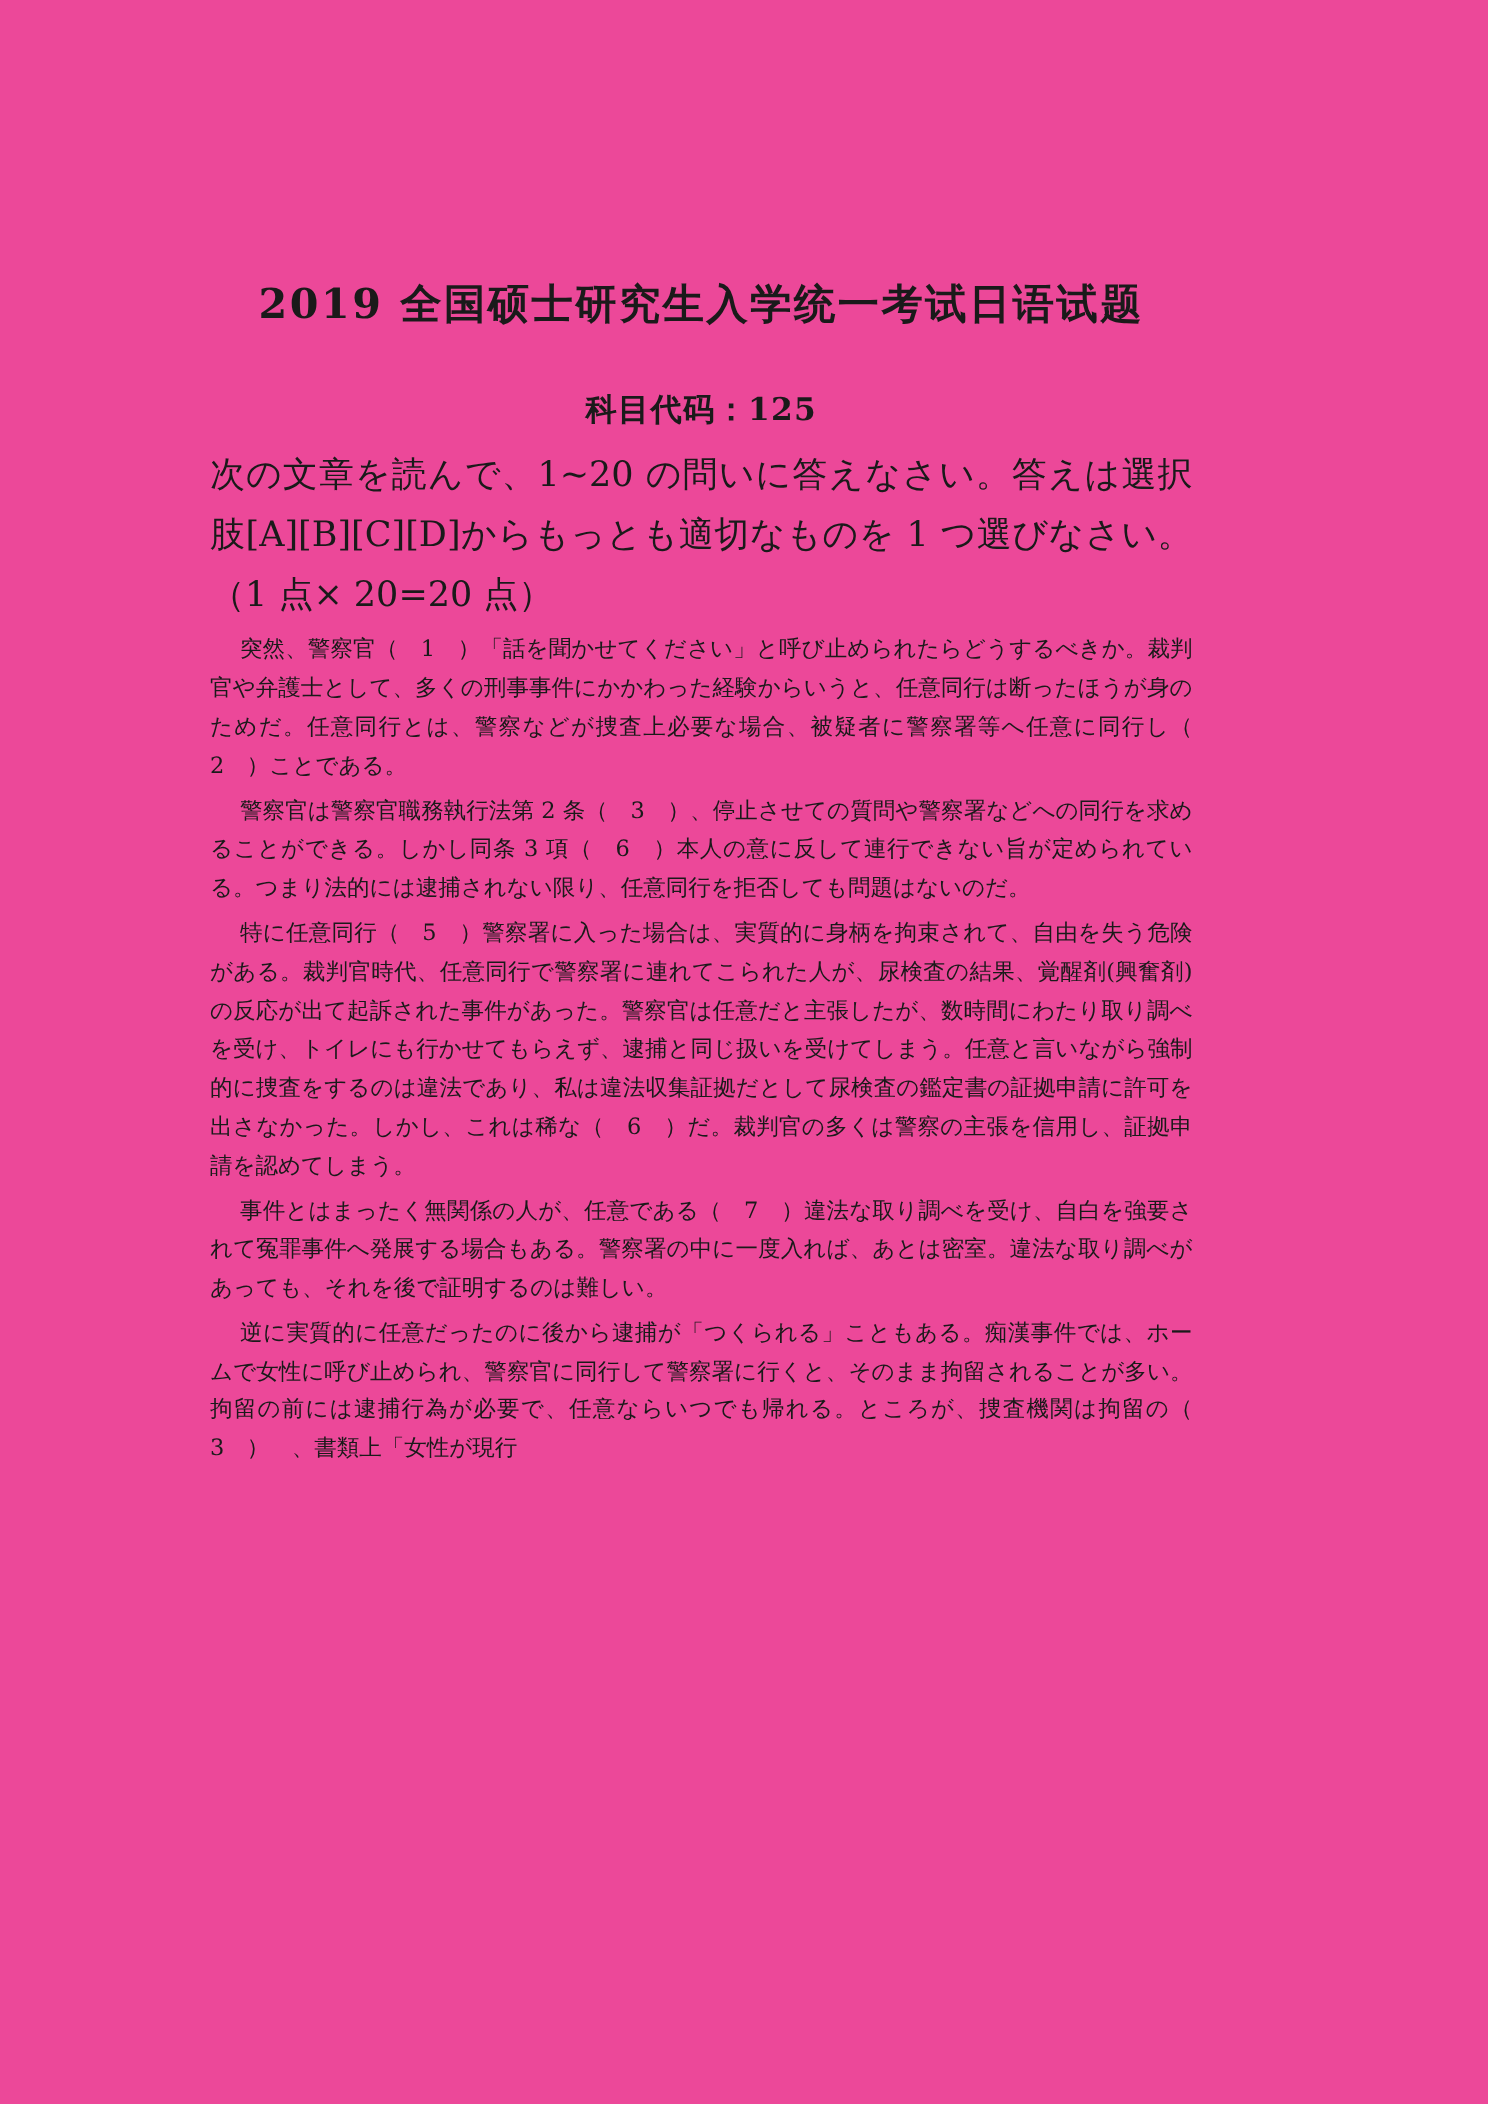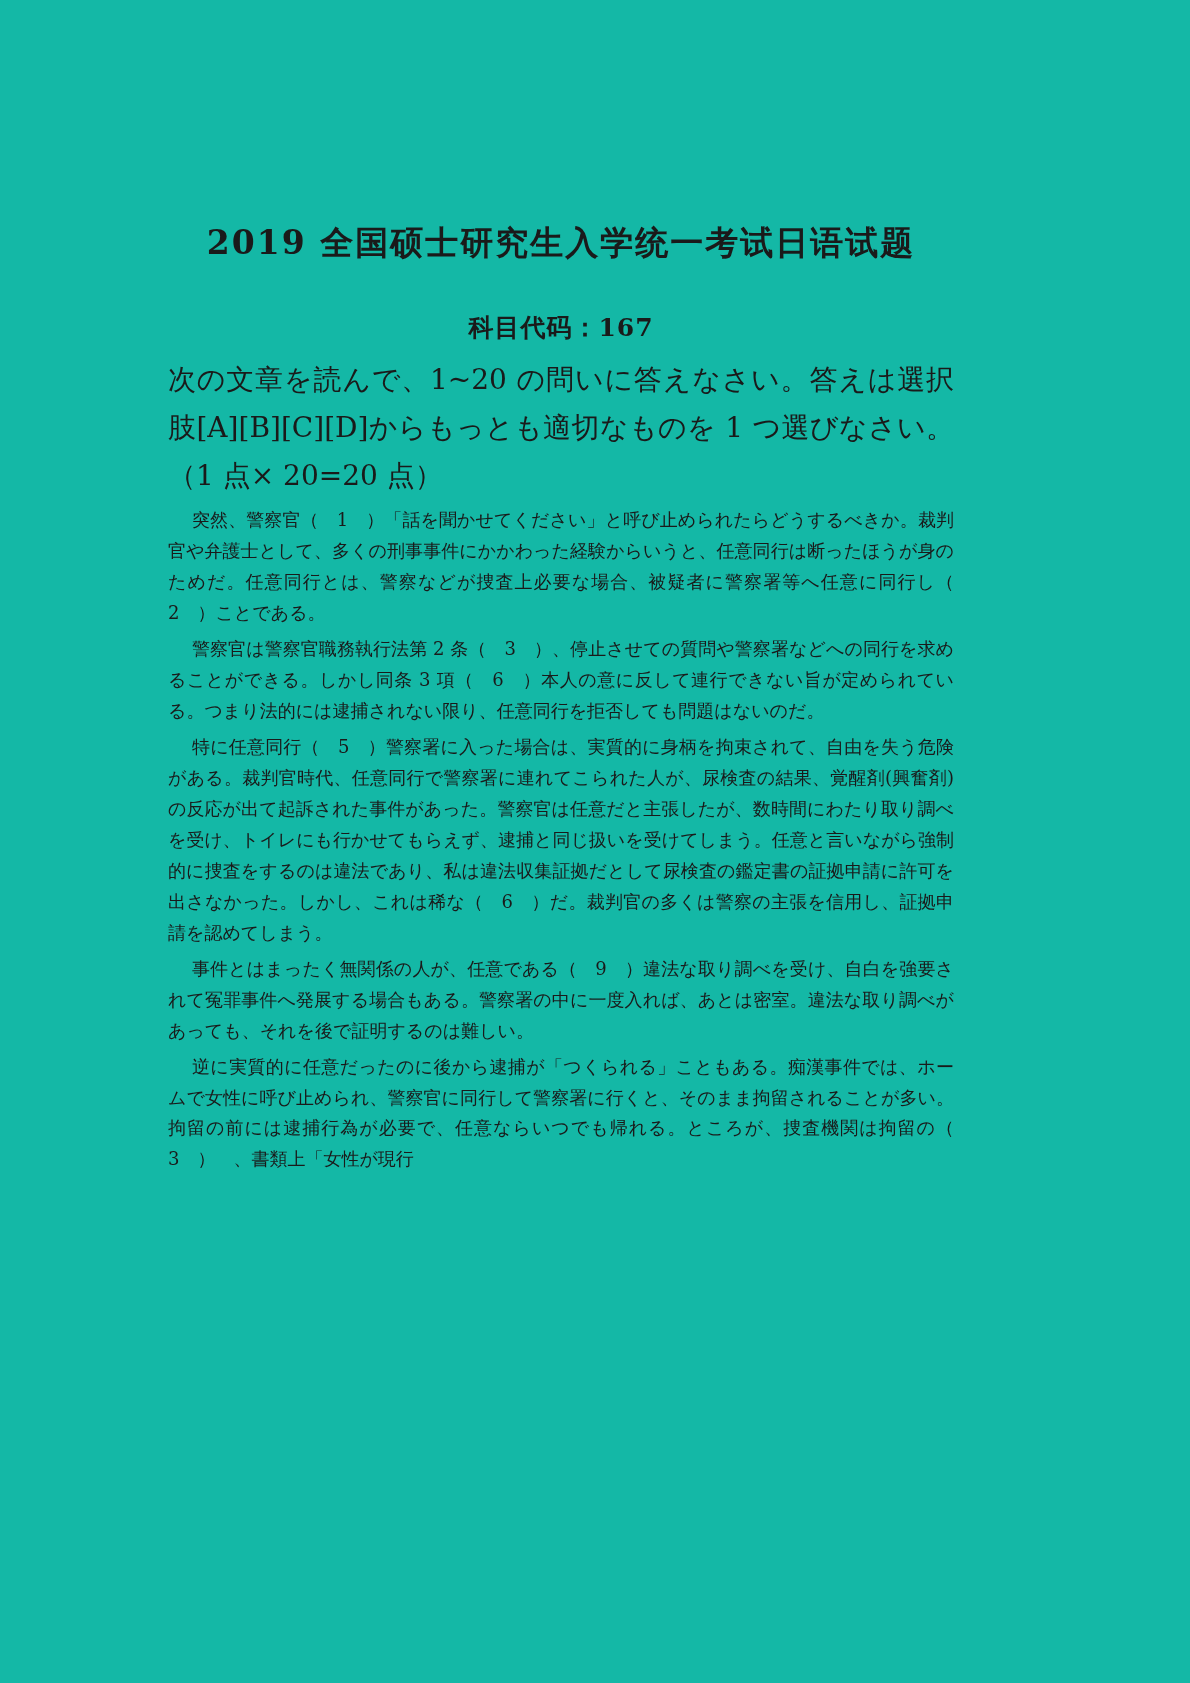--- a/index.html
+++ b/index.html
@@ -5,21 +5,21 @@
   html, body {
     margin: 0;
     padding: 0;
     background: #ffffff;
   }
   .page {
     position: relative;
     width: 1190px;
     height: 1683px;
     margin: 0 auto;
-    background: #14b8a6;
+    background: #ec4899;
     overflow: hidden;
     font-family: "DejaVu Serif", "Liberation Serif", serif;
     color: #1a1a1a;
   }
   .content {
     position: absolute;
     left: 168px;
     top: 0;
     width: 786px;
   }
@@ -67,29 +67,29 @@
   }
 </style>
 </head>
 <body>
 
 <div class="page">
   <div class="content">
 
     <h1 class="doc-title">2019 全国硕士研究生入学统一考试日语试题</h1>
 
-    <h2 class="doc-subtitle">科目代码：167</h2>
+    <h2 class="doc-subtitle">科目代码：125</h2>
 
 
     <p class="instruction">次の文章を読んで、1~20 の問いに答えなさい。答えは選択肢[A][B][C][D]からもっとも適切なものを 1 つ選びなさい。（1 点× 20=20 点）</p>
 
     <p class="para">突然、警察官（　1　）「話を聞かせてください」と呼び止められたらどうするべきか。裁判官や弁護士として、多くの刑事事件にかかわった経験からいうと、任意同行は断ったほうが身のためだ。任意同行とは、警察などが捜査上必要な場合、被疑者に警察署等へ任意に同行し（　2　）ことである。</p>
 
     <p class="para">警察官は警察官職務執行法第 2 条（　3　）、停止させての質問や警察署などへの同行を求めることができる。しかし同条 3 項（　6　）本人の意に反して連行できない旨が定められている。つまり法的には逮捕されない限り、任意同行を拒否しても問題はないのだ。</p>
 
     <p class="para">特に任意同行（　5　）警察署に入った場合は、実質的に身柄を拘束されて、自由を失う危険がある。裁判官時代、任意同行で警察署に連れてこられた人が、尿検査の結果、覚醒剤(興奮剤)の反応が出て起訴された事件があった。警察官は任意だと主張したが、数時間にわたり取り調べを受け、トイレにも行かせてもらえず、逮捕と同じ扱いを受けてしまう。任意と言いながら強制的に捜査をするのは違法であり、私は違法収集証拠だとして尿検査の鑑定書の証拠申請に許可を出さなかった。しかし、これは稀な（　6　）だ。裁判官の多くは警察の主張を信用し、証拠申請を認めてしまう。</p>
 
-    <p class="para">事件とはまったく無関係の人が、任意である（　9　）違法な取り調べを受け、自白を強要されて冤罪事件へ発展する場合もある。警察署の中に一度入れば、あとは密室。違法な取り調べがあっても、それを後で証明するのは難しい。</p>
+    <p class="para">事件とはまったく無関係の人が、任意である（　7　）違法な取り調べを受け、自白を強要されて冤罪事件へ発展する場合もある。警察署の中に一度入れば、あとは密室。違法な取り調べがあっても、それを後で証明するのは難しい。</p>
 
     <p class="para">逆に実質的に任意だったのに後から逮捕が「つくられる」こともある。痴漢事件では、ホームで女性に呼び止められ、警察官に同行して警察署に行くと、そのまま拘留されることが多い。拘留の前には逮捕行為が必要で、任意ならいつでも帰れる。ところが、捜査機関は拘留の（　3　）　、書類上「女性が現行</p>
 
   </div>
 </div>
 
 </body></html>

